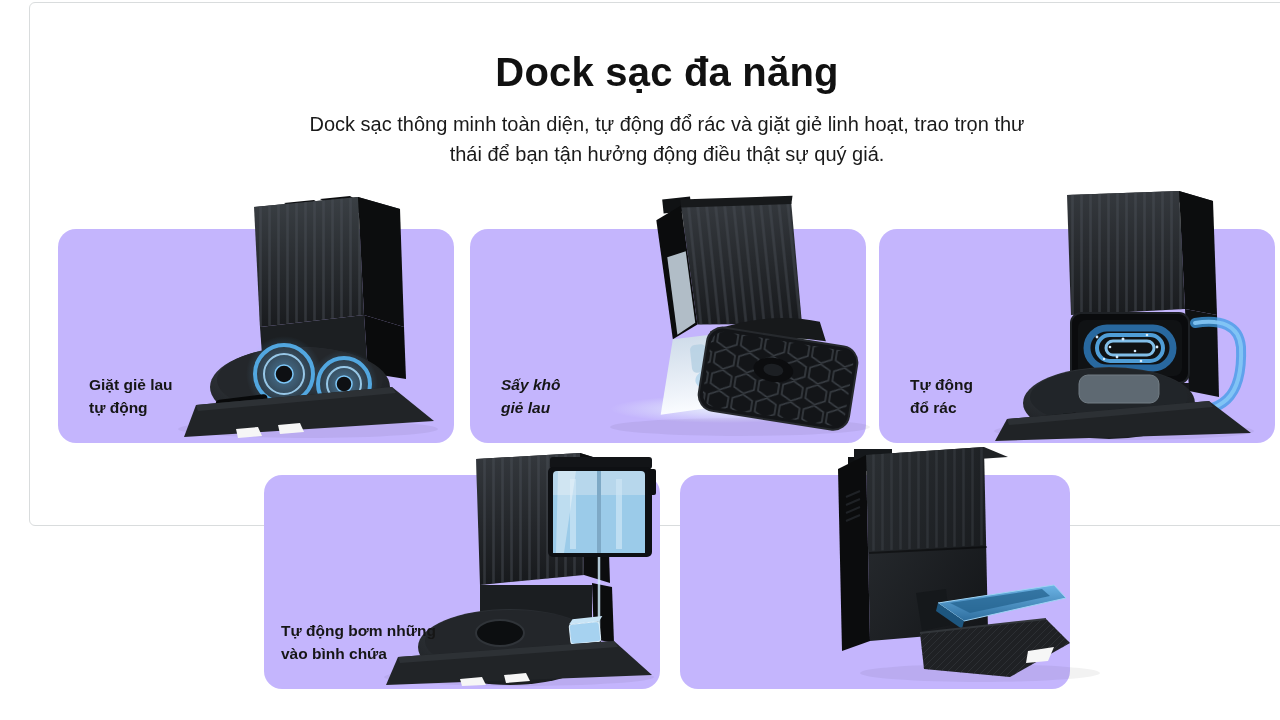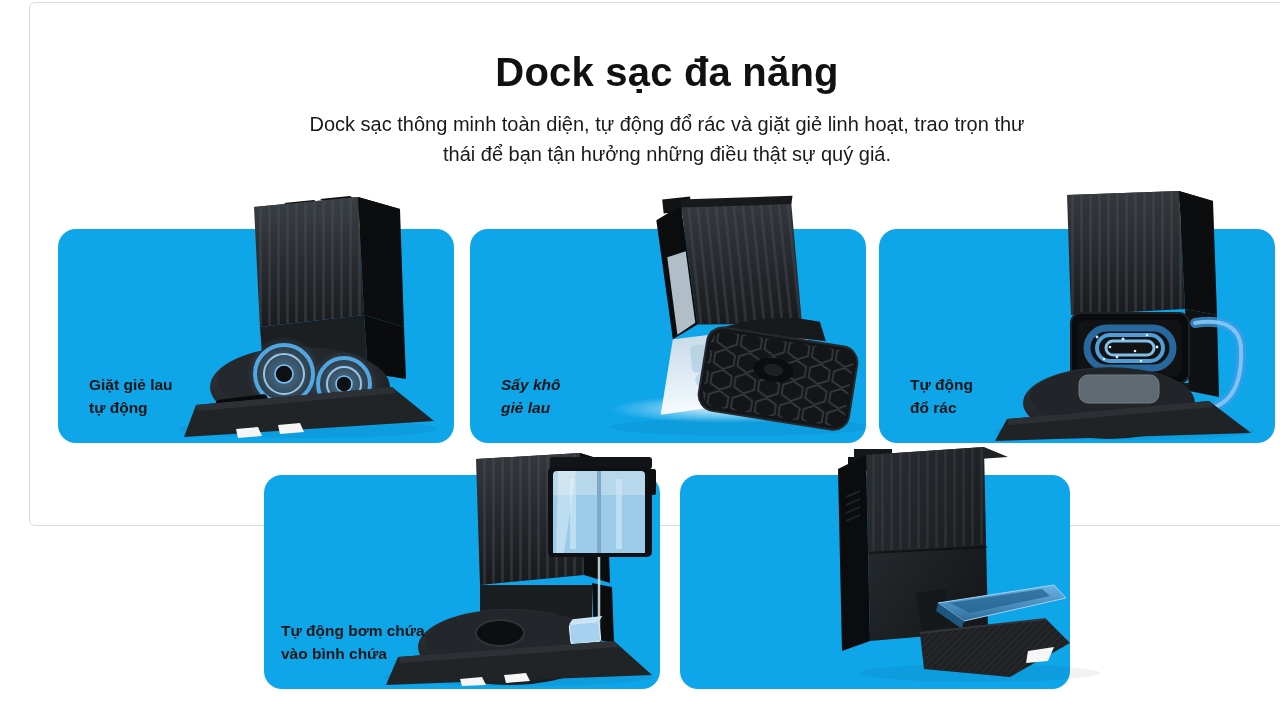--- a/index.html
+++ b/index.html
@@ -1,41 +1,41 @@
 <!DOCTYPE html>
 <html><head>
 <meta charset="utf-8">
 <style>
   html,body{margin:0;padding:0;}
   body{width:1280px;height:720px;background:#ffffff;font-family:"Liberation Sans","DejaVu Sans",sans-serif;overflow:hidden;}
   #app{position:relative;width:1280px;height:528px;background:#ffffff;margin-left:27px;}
   .frame{position:absolute;inset:2px;border:1px solid #d9dcdd;border-radius:6px;pointer-events:none;}
   .title{position:absolute;left:0;top:50px;width:1280px;text-align:center;font-size:40px;font-weight:700;color:#111111;margin:0;letter-spacing:.2px;}
   .subtitle{position:absolute;left:0;top:109px;width:1280px;text-align:center;font-size:20px;line-height:30px;color:#1a1a1a;margin:0;}
-  .card{position:absolute;width:396px;height:214px;background:#0ea5e9;border-radius:18px;}
+  .card{position:absolute;width:396px;height:214px;background:#c4b5fd;border-radius:18px;}
   .card .illus{position:absolute;left:0;top:-40px;width:396px;height:250px;overflow:visible;display:block;}
   .card .label{position:absolute;bottom:24px;font-size:15.5px;font-weight:700;line-height:23px;color:#161616;}
   .c1{left:31px;top:229px;}
   .c2{left:443px;top:229px;font-style:italic;}
   .c3{left:852px;top:229px;}
   .c4{left:237px;top:475px;}
   .c5{left:653px;top:475px;width:390px;}
   .c1 .label,.c2 .label,.c3 .label{left:31px;}
   .c4 .label,.c5 .label{left:17px;}
 </style>
 </head>
 <body>
 
 <div id="app">
   <div class="frame"></div>
 
   <h1 class="title">Dock sạc đa năng</h1>
   <p class="subtitle">
     <span>Dock sạc thông minh toàn diện, tự động đổ rác và giặt giẻ linh hoạt, trao trọn thư</span><br>
-    <span>thái để bạn tận hưởng những điều thật sự quý giá.</span>
+    <span>thái để bạn tận hưởng động điều thật sự quý giá.</span>
   </p>
 
   <section class="card c1">
     <svg class="illus" viewBox="0 0 396 250">
       <defs>
         <linearGradient id="f1" x1="0" y1="0" x2="0" y2="1">
             <stop offset="0" stop-color="#3a3f44"></stop>
             <stop offset="1" stop-color="#191b1e"></stop>
           </linearGradient>
         <radialGradient id="gl1">
@@ -225,21 +225,21 @@
         <polygon points="306,188 336,188 340,183 310,183" fill="#c8e4f6"></polygon>
         <rect x="306" y="188" width="30" height="20" rx="3" fill="#a6d2f0" stroke="#ddeffb" stroke-width="1"></rect>
       </g>
       <rect x="158" y="226" width="52" height="14" rx="4" fill="#08090a" transform="rotate(-7 184 233)"></rect>
       <polygon points="134,222 350,206 388,240 122,250" fill="#212427"></polygon>
       <polygon points="134,222 350,206 354,212 136,228" fill="#2d3135"></polygon>
       <polygon points="196,244 218,242 222,250 198,251" fill="#f6f6f6"></polygon>
       <polygon points="240,240 262,238 266,246 242,248" fill="#f6f6f6"></polygon>
     </svg>
     <div class="label">
-      <div>Tự động bơm chứa</div>
+      <div>Tự động bơm những</div>
       <div>vào bình chứa</div>
     </div>
   </section>
 
   <section class="card c5">
     <svg class="illus" viewBox="0 0 396 250">
       <defs>
         <linearGradient id="f5" x1="0" y1="0" x2="1" y2="1">
             <stop offset="0" stop-color="#2b2f33"></stop>
             <stop offset="1" stop-color="#131518"></stop>

